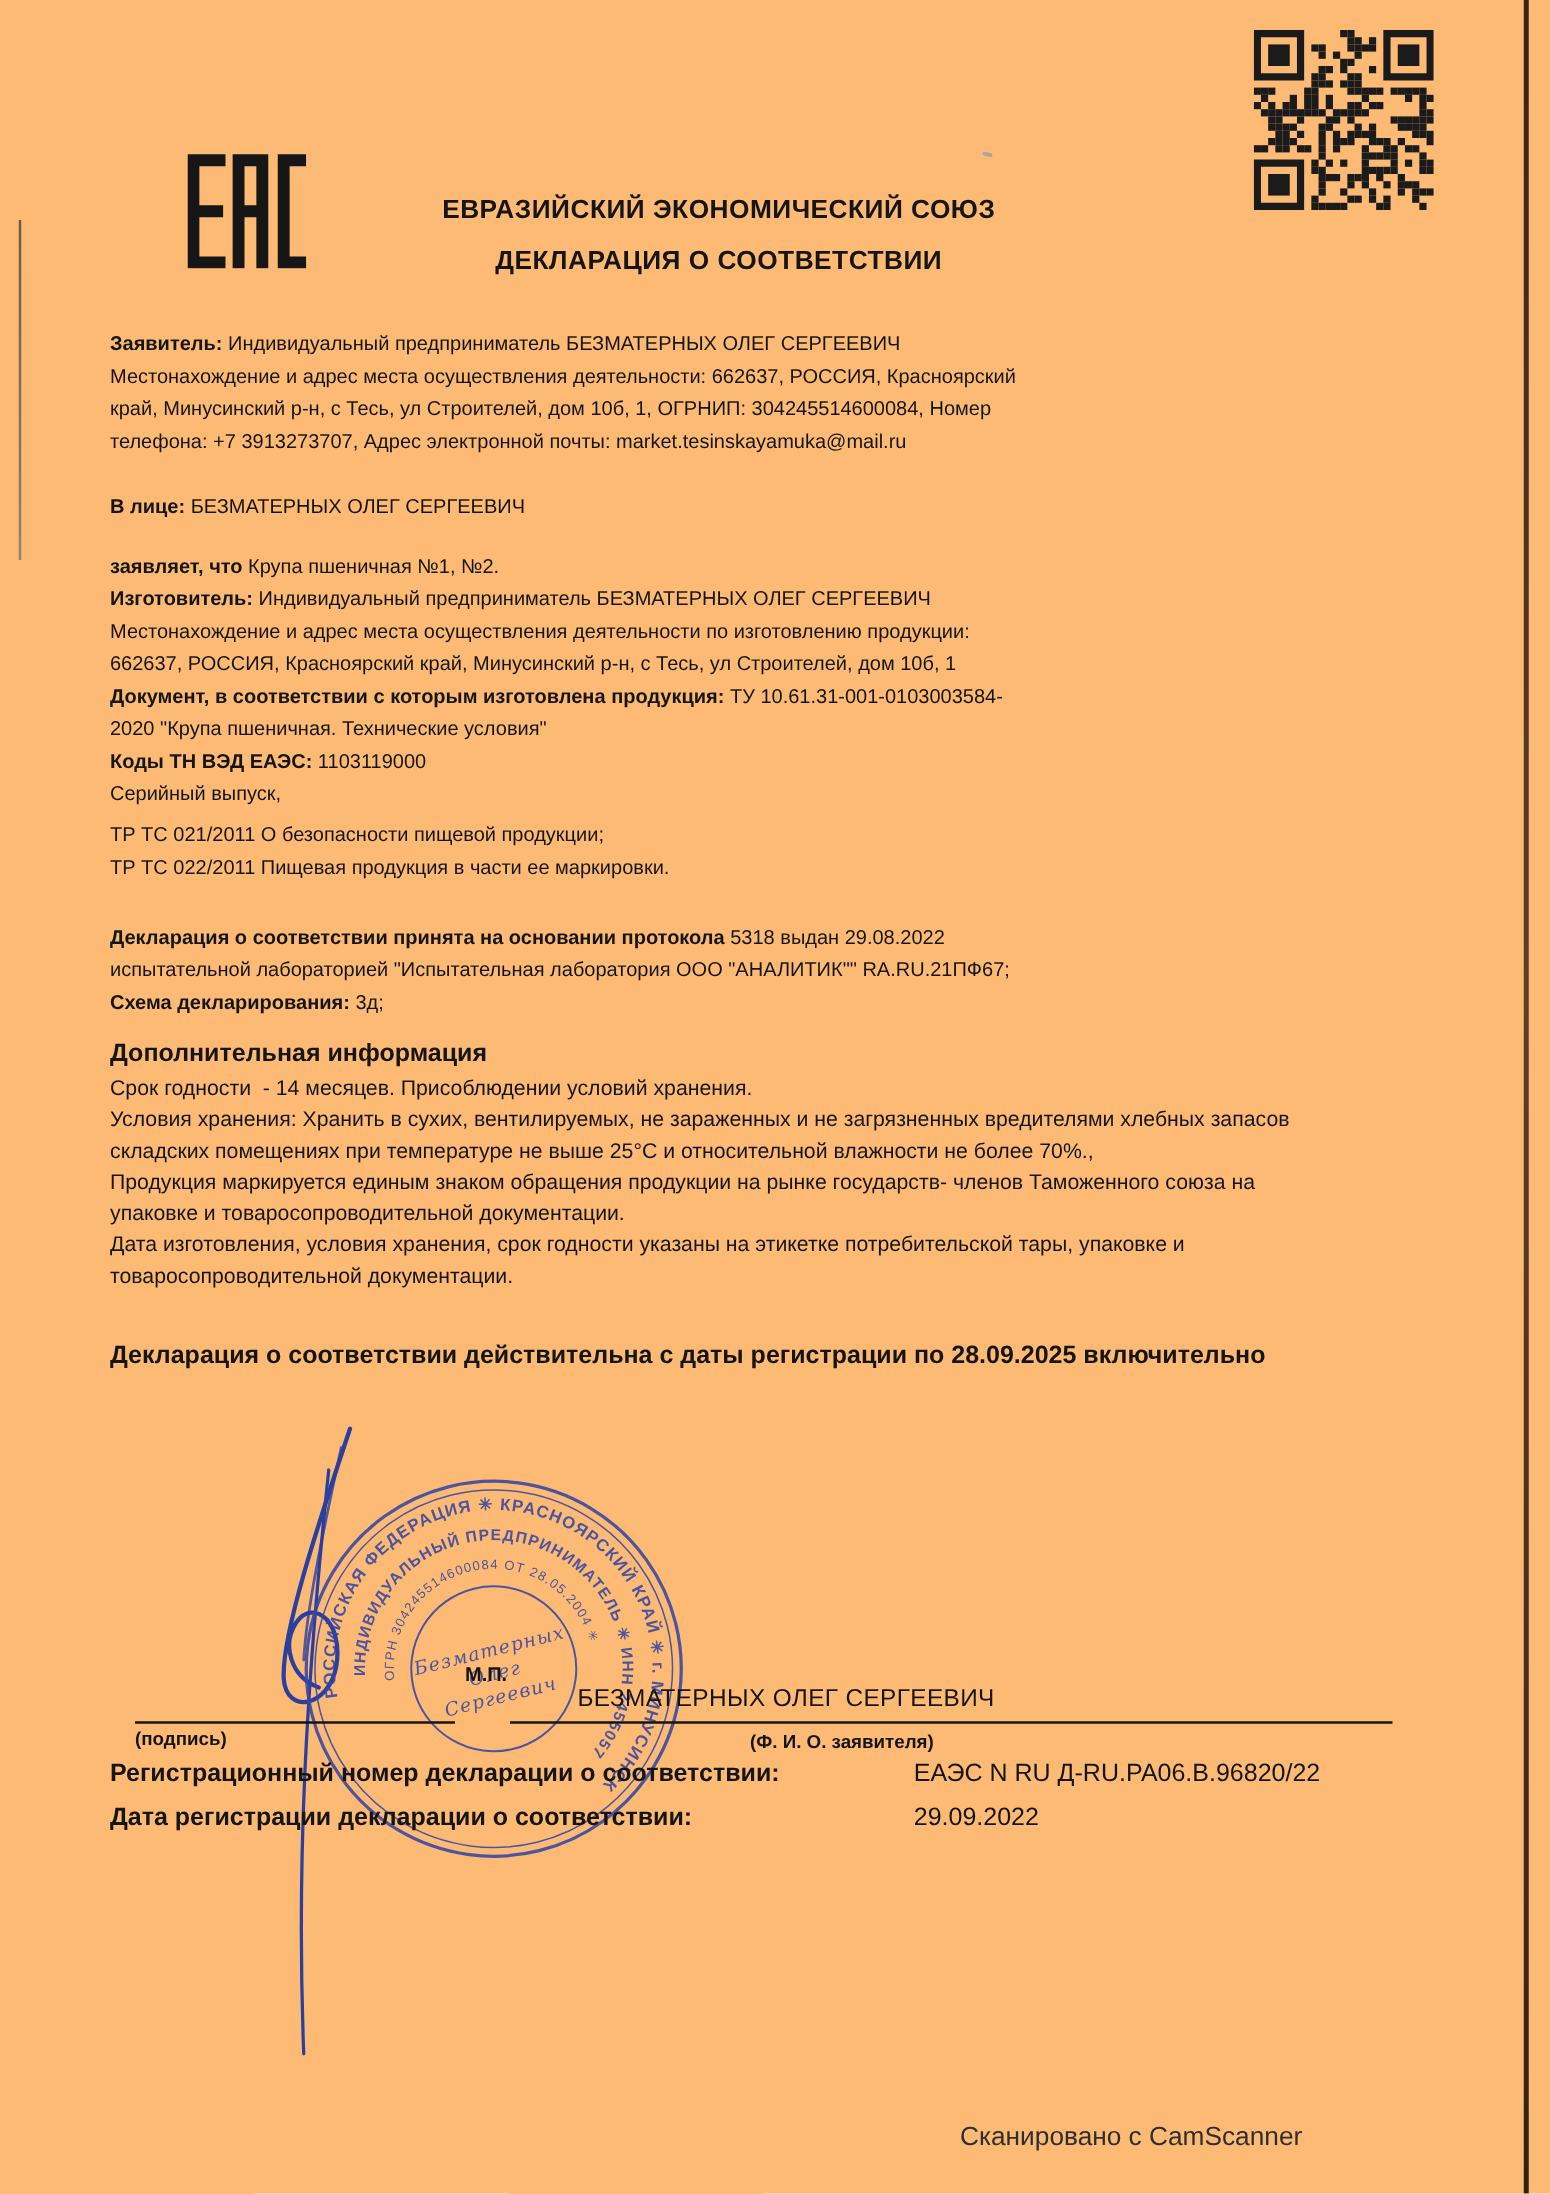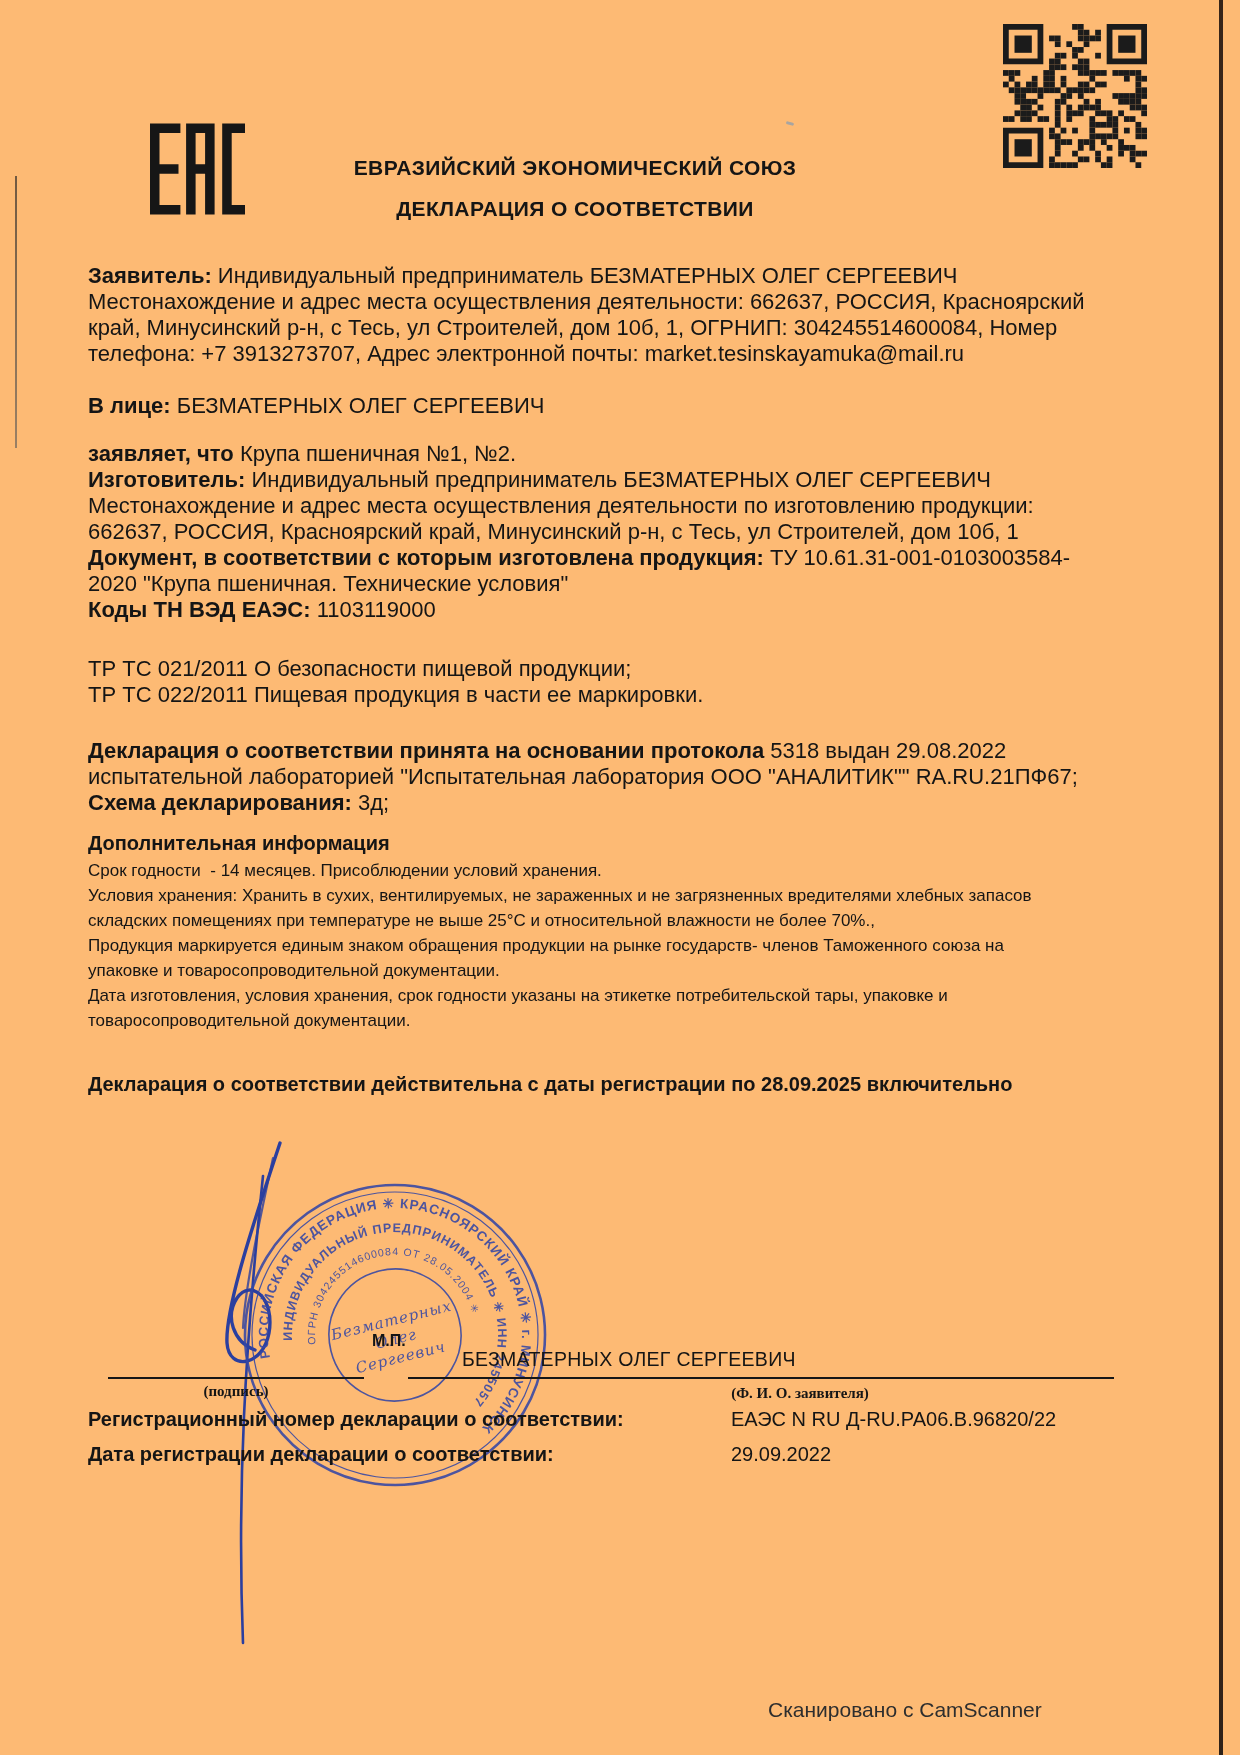--- a/index.html
+++ b/index.html
@@ -9,33 +9,33 @@
   .tline{white-space:pre;}
   .b{font-weight:bold;}
   
   #eac-logo{left:150px;top:123px;width:95px;height:95px;}
   .title{left:90px;width:970px;text-align:center;font-weight:bold;font-size:21px;letter-spacing:.4px;}
   #title1{top:156px;}
   #title2{top:197px;}
   #qr{left:1003px;top:22px;width:144px;height:148px;}
   
   #doc-body{left:88px;top:0;width:1060px;}
-  .block{position:absolute;left:0;font-size:22px;line-height:26px;}
+  .block{position:absolute;left:0;font-size:16px;line-height:26px;}
   .block.small{font-size:17px;line-height:25px;}
   .block.head{font-size:20px;font-weight:bold;}
   .block.big{font-size:20px;}
   
   #signature-svg{left:185px;top:1128px;width:130px;height:530px;}
   #stamp{left:243px;top:1183px;width:304px;height:304px;transform:rotate(-14deg);opacity:.88;}
   #mp-label{left:372px;top:1332px;font-weight:bold;font-size:16px;}
   #applicant-name{left:462px;top:1348px;font-size:19.5px;letter-spacing:.3px;}
   .sig-line{border-top:2px solid #161616;height:0;}
   #line-sign{left:108px;top:1377px;width:256px;}
   #line-fio{left:408px;top:1377px;width:706px;}
-  .caption{font-size:15px;font-weight:bold;text-align:center;font-family:Liberation Serif, serif;}
+  .caption{font-size:15px;font-weight:bold;}
   #cap-sign{left:108px;top:1383px;width:256px;}
   #cap-fio{left:600px;top:1385px;width:400px;}
   .reg-label{left:88px;font-weight:bold;font-size:20px;}
   .reg-value{left:731px;font-size:20px;}
   #reg-label1,#reg-value1{top:1408px;}
   #reg-label2,#reg-value2{top:1443px;}
   
   #camscanner{left:768px;top:1698px;font-size:21px;color:#2e2e2e;}
   
   #edge-right{left:1219px;top:0;width:4px;height:1755px;
@@ -295,20 +295,21 @@
         <div class="tline"><span class="b">В лице: </span><span>БЕЗМАТЕРНЫХ ОЛЕГ СЕРГЕЕВИЧ</span></div>
       </div>
       <div class="block " style="top: 441px;">
         <div class="tline"><span class="b">заявляет, что </span><span>Крупа пшеничная №1, №2.</span></div>
         <div class="tline"><span class="b">Изготовитель: </span><span>Индивидуальный предприниматель БЕЗМАТЕРНЫХ ОЛЕГ СЕРГЕЕВИЧ</span></div>
         <div class="tline"><span>Местонахождение и адрес места осуществления деятельности по изготовлению продукции:</span></div>
         <div class="tline"><span>662637, РОССИЯ, Красноярский край, Минусинский р-н, с Тесь, ул Строителей, дом 10б, 1</span></div>
         <div class="tline"><span class="b">Документ, в соответствии с которым изготовлена продукция: </span><span>ТУ 10.61.31-001-0103003584-</span></div>
         <div class="tline"><span>2020 "Крупа пшеничная. Технические условия"</span></div>
         <div class="tline"><span class="b">Коды ТН ВЭД ЕАЭС: </span><span>1103119000</span></div>
+        <div class="tline"><span>Серийный выпуск,</span></div>
       </div>
       <div class="block " style="top: 656px;">
         <div class="tline"><span>ТР ТС 021/2011 О безопасности пищевой продукции;</span></div>
         <div class="tline"><span>ТР ТС 022/2011 Пищевая продукция в части ее маркировки.</span></div>
       </div>
       <div class="block " style="top: 738px;">
         <div class="tline"><span class="b">Декларация о соответствии принята на основании протокола </span><span>5318 выдан 29.08.2022</span></div>
         <div class="tline"><span>испытательной лабораторией "Испытательная лаборатория ООО "АНАЛИТИК"" RA.RU.21ПФ67;</span></div>
         <div class="tline"><span class="b">Схема декларирования: </span><span>3д;</span></div>
       </div>

